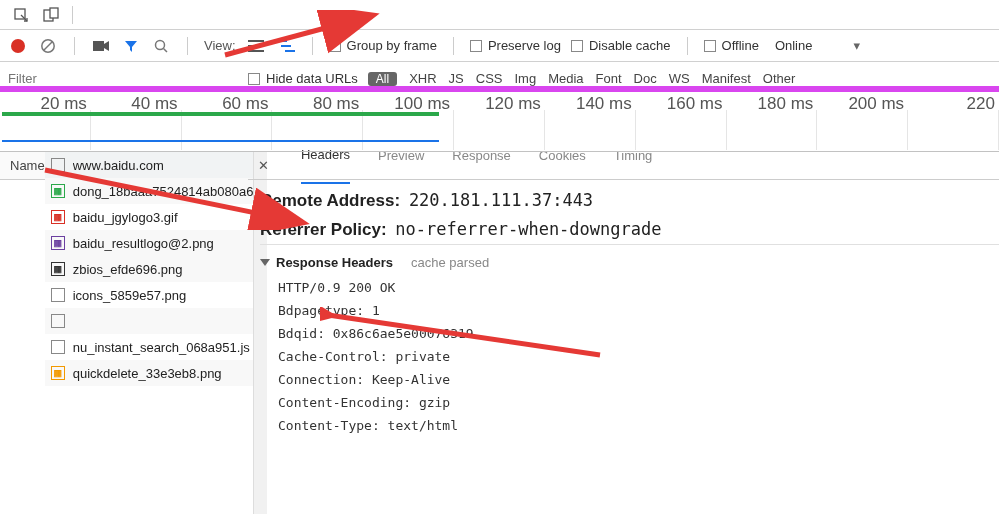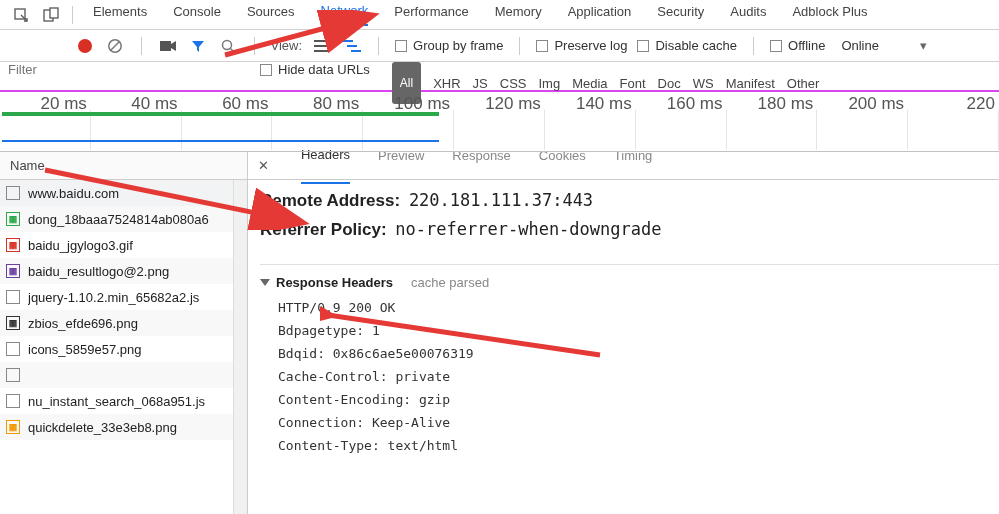--- a/index.html
+++ b/index.html
@@ -3,41 +3,41 @@
   <meta charset="utf-8">
   <style>
     * { box-sizing: border-box; margin: 0; padding: 0; }
     body { font-family: "Segoe UI", Arial, sans-serif; font-size: 13px; color: #333; background: #fff; width: 999px; height: 514px; overflow: hidden; position: relative; }
     .topbar { display: flex; align-items: center; height: 30px; border-bottom: 1px solid #d0d0d0; padding-left: 6px; }
     .top-icon { width: 18px; height: 18px; margin: 0 6px; display: inline-flex; align-items: center; justify-content: center; color: #555; }
     .top-sep { width: 1px; height: 18px; background: #ccc; margin: 0 6px; }
     .tab-list { display: flex; align-items: center; margin-left: 14px; gap: 26px; }
     .tab { color: #444; cursor: pointer; padding-bottom: 6px; }
     .tab.active { color: #1a73e8; border-bottom: 2px solid #1a73e8; }
-    .toolbar2 { display: flex; align-items: center; height: 32px; border-bottom: 1px solid #d0d0d0; padding-left: 8px; gap: 10px; justify-content: center; }
+    .toolbar2 { display: flex; align-items: center; height: 32px; border-bottom: 1px solid #d0d0d0; padding-left: 8px; gap: 10px; }
     .tb-icon { width: 20px; height: 20px; display: inline-flex; align-items: center; justify-content: center; color: #555; }
     .record-dot { width: 14px; height: 14px; border-radius: 50%; background: #d93025; }
     .filter-funnel { color: #1a73e8; }
     .tb2-label { color: #555; }
     .tb2-group { display: flex; align-items: center; gap: 6px; }
     .cb { width: 12px; height: 12px; border: 1px solid #888; }
     .sel { display: flex; align-items: center; gap: 1px; padding: 2px 6px; }
-    .filterbar { display: flex; align-items: flex-start; height: 30px; border-bottom: 2px solid #d946ef; padding-left: 8px; gap: 22px; }
+    .filterbar { display: flex; align-items: flex-end; height: 30px; border-bottom: 6px solid #d946ef; padding-left: 8px; gap: 10px; }
     .filter-input { flex: 0 0 230px; border: none; outline: none; color: #888; font-size: 13px; background: transparent;}
     .filter-types { display: flex; align-items: center; gap: 12px; }
-    .pill { background: #666; color: #fff; padding: 14px 8px; border-radius: 3px; font-size: 12px; }
+    .pill { background: #666; color: #fff; padding: 0 8px; border-radius: 3px; font-size: 12px; }
     .type-item { color: #444; cursor: pointer; }
     .timeline { height: 60px; border-bottom: 1px solid #c2c2c2; position: relative; padding-top: 2px; }
     .tick-row { display: flex; height: 18px; }
     .tick { flex: 1; text-align: right; font-size: 17px; color: #555; position: relative; padding-right: 4px;}
     .tick::after { content: ""; position: absolute; right: 0; top: 16px; width: 1px; height: 40px; background: #e5e5e5; }
     .tl-bar { position: absolute; left: 2px; right: 560px; top: 20px; height: 4px; background: #2ba84a; }
     .tl-bar2 { position: absolute; left: 2px; right: 560px; top: 48px; height: 2px; background: #1a73e8; }
     .main { display: flex; height: calc(514px - 30px - 32px - 30px - 60px); }
-    .col-name { width: 248px; border-right: 1px solid #ccc; display: flex; flex-direction: column; }
+    .col-name { width: 248px; border-right: 1px solid #ccc; display: flex; flex-direction: row; }
     .col-header { height: 28px; border-bottom: 1px solid #ccc; display: flex; align-items: center; padding-left: 10px; color: #444; background: #fafafa;}
     .name-list { flex: 1; overflow-y: auto; background: #fff; }
     .name-row { display: flex; align-items: center; height: 26px; padding-left: 6px; gap: 8px; cursor: pointer; }
     .name-row.sel { background: #f1f3f4; }
     .name-row.zebra { background: #f8f8f8; }
     .file-icon { width: 14px; height: 14px; display:inline-flex; align-items:center; justify-content:center; font-size: 9px; font-weight: bold; }
     .icon-doc    { border: 1px solid #888; color: #666; }
     .icon-img-g  { border: 1px solid #2ba84a; color:#2ba84a; }
     .icon-img-r  { border: 1px solid #d93025; color:#d93025; }
     .icon-img-p  { border: 1px solid #6b3fa0; color:#6b3fa0; }
@@ -47,21 +47,21 @@
     .scrollbar-v { width: 14px; background: #f1f1f1; border-left:1px solid #ddd;}
     .col-details { flex: 1; display: flex; flex-direction: column; }
     .det-tabs { height: 28px; border-bottom: 1px solid #ccc; display: flex; align-items: center; padding-left: 6px; gap: 28px; }
     .det-close { color: #555; padding: 0 4px; cursor: pointer; }
     .det-tab { color: #888; cursor: pointer; padding-bottom: 20px;}
     .det-tab.active { color: #333; border-bottom: 2px solid #1a73e8; }
     .det-body { flex: 1; overflow: auto; padding: 6px 0 6px 12px; }
     .kv { padding: 4px 0; font-size: 17px; }
     .kv .k { font-weight: 700; color: #222; }
     .kv .v { font-family: "Consolas","Menlo",monospace; color: #222; margin-left: 4px;}
-    .section-hdr { display: flex; align-items: center; gap: 18px; padding: 10px 0 6px 0; border-top: 1px solid #e0e0e0; margin-top: 20px;}
+    .section-hdr { display: flex; align-items: center; gap: 18px; padding: 10px 0 6px 0; border-top: 1px solid #e0e0e0; margin-top: 0;}
     .sec-title { font-weight: 700; color: #222; display: flex; align-items: center; gap: 6px;}
     .caret { display:inline-block; width:0; height:0; border-left:5px solid transparent; border-right:5px solid transparent; border-top:7px solid #666; }
     .view-link { color: #888; cursor: pointer; }
     .hdr-line { font-family: "Consolas","Menlo",monospace; font-size: 13px; color: #333; padding: 4px 0 4px 18px;}
     .arrow { position: absolute; pointer-events: none; }
     svg { display: block; }
   </style>
 </head>
 <body>
 
@@ -73,32 +73,20 @@
         <path d="M11 14 L14 14 L14 11" fill="none" stroke="#555" stroke-width="1.3"></path>
       </svg>
   </span>
   <span class="top-icon">
     <svg width="16" height="16">
         <rect x="1" y="3" width="9" height="11" fill="none" stroke="#555" stroke-width="1.3"></rect>
         <rect x="7" y="1" width="8" height="10" fill="#fff" stroke="#555" stroke-width="1.3"></rect>
       </svg>
   </span>
   <span class="top-sep"></span>
-  <div class="tab-list">
-    <span class="tab">Elements</span>
-    <span class="tab">Console</span>
-    <span class="tab">Sources</span>
-    <span class="tab active">Network</span>
-    <span class="tab">Performance</span>
-    <span class="tab">Memory</span>
-    <span class="tab">Application</span>
-    <span class="tab">Security</span>
-    <span class="tab">Audits</span>
-    <span class="tab">Adblock Plus</span>
-  </div>
 </div>
 
 <div class="toolbar2">
   <span class="tb-icon">
       <span class="record-dot"></span>
     </span>
   <span class="tb-icon">
     <svg width="16" height="16">
         <circle cx="8" cy="8" r="6.2" fill="none" stroke="#777" stroke-width="1.5"></circle>
         <line x1="4" y1="12" x2="12" y2="4" stroke="#777" stroke-width="1.5"></line>
@@ -215,24 +203,20 @@
             <span class="file-icon icon-img-g">▦</span>
             <span class="name-text">dong_18baaa7524814ab080a6</span>
           </div>
           <div class="name-row">
             <span class="file-icon icon-img-r">▦</span>
             <span class="name-text">baidu_jgylogo3.gif</span>
           </div>
           <div class="name-row zebra">
             <span class="file-icon icon-img-p">▦</span>
             <span class="name-text">baidu_resultlogo@2.png</span>
-          </div>
-          <div class="name-row">
-            <span class="file-icon icon-doc"></span>
-            <span class="name-text">jquery-1.10.2.min_65682a2.js</span>
           </div>
           <div class="name-row zebra">
             <span class="file-icon icon-img-b">▦</span>
             <span class="name-text">zbios_efde696.png</span>
           </div>
           <div class="name-row">
             <span class="file-icon icon-doc"></span>
             <span class="name-text">icons_5859e57.png</span>
           </div>
           <div class="name-row zebra">
@@ -275,22 +259,22 @@
             <span class="caret"></span>
             <span>Response Headers</span>
           </span>
         <span class="view-link">cache parsed</span>
       </div>
       <div id="resp-lines">
           <div class="hdr-line">HTTP/0.9 200 OK</div>
           <div class="hdr-line">Bdpagetype: 1</div>
           <div class="hdr-line">Bdqid: 0x86c6ae5e00076319</div>
           <div class="hdr-line">Cache-Control: private</div>
+          <div class="hdr-line">Connection: Keep-Alive</div>
           <div class="hdr-line">Content-Encoding: gzip</div>
-          <div class="hdr-line">Connection: Keep-Alive</div>
           <div class="hdr-line">Content-Type: text/html</div>
         </div>
     </div>
   </div>
 </div>
 
 <svg class="arrow" style="left:220px; top:10px;" width="160" height="50">
   <defs>
       <marker id="ah1" markerWidth="12" markerHeight="12" refX="10" refY="5" orient="auto">
         <path d="M0 0 L12 5 L0 10 Z" fill="#e53935"></path>

